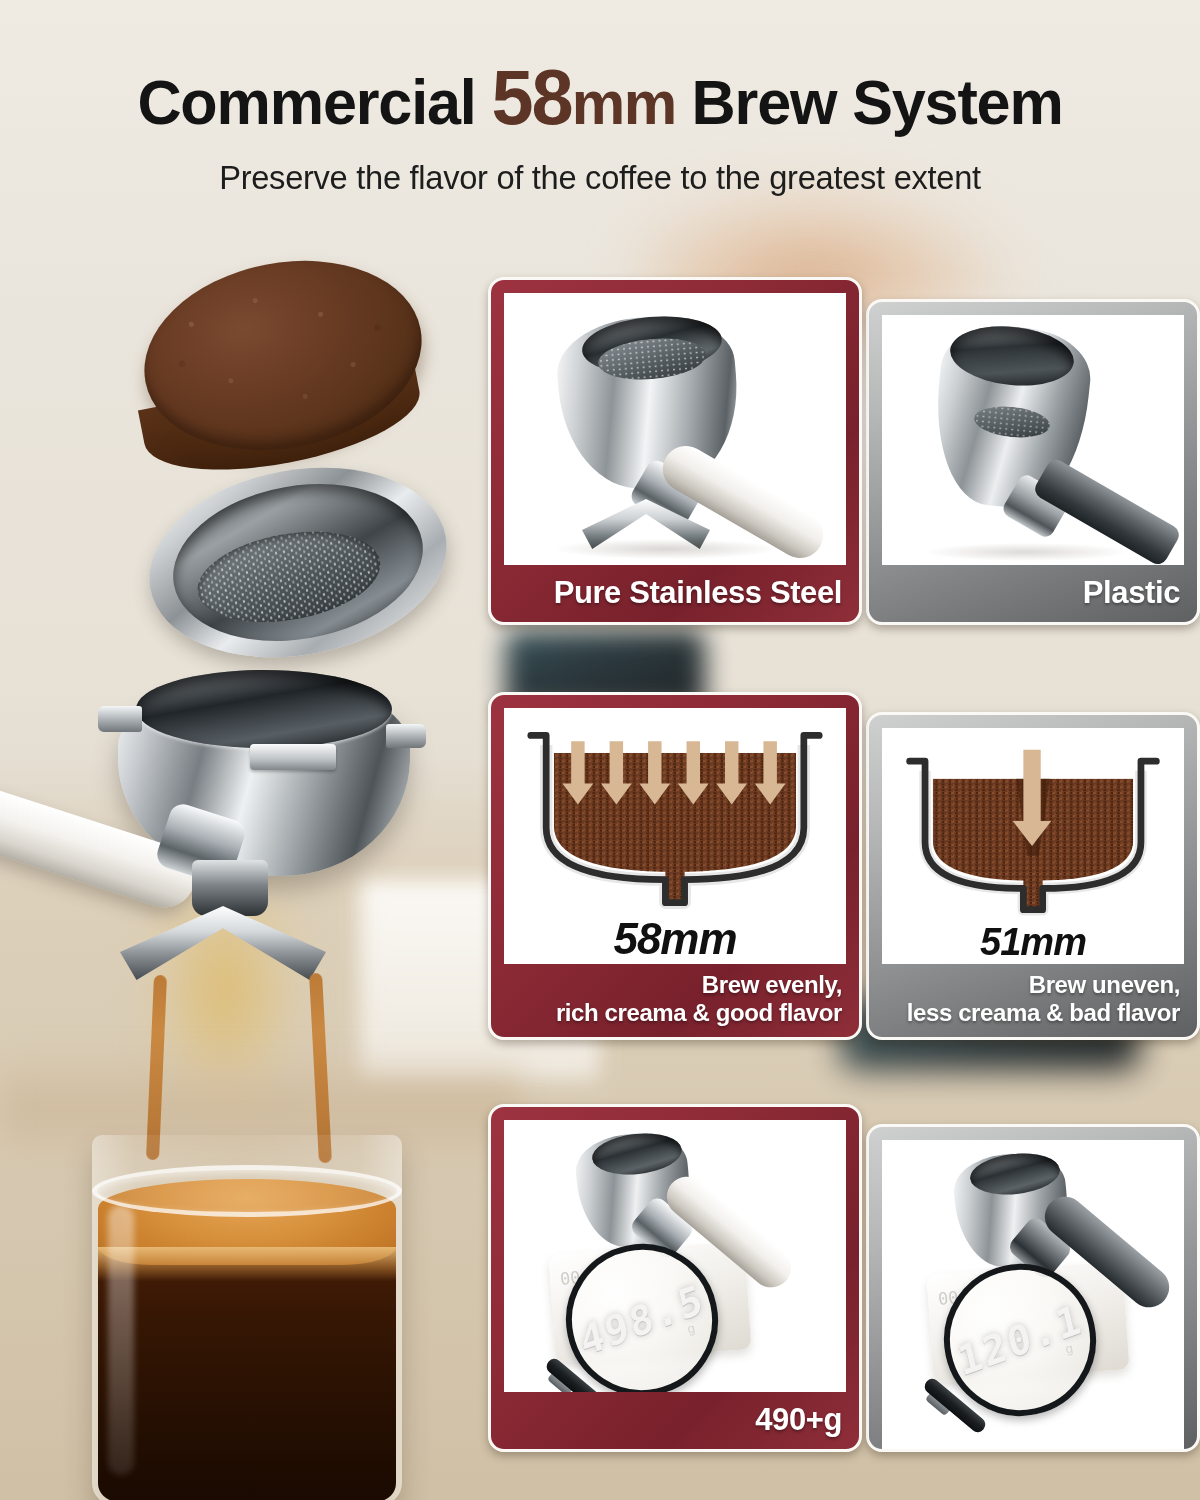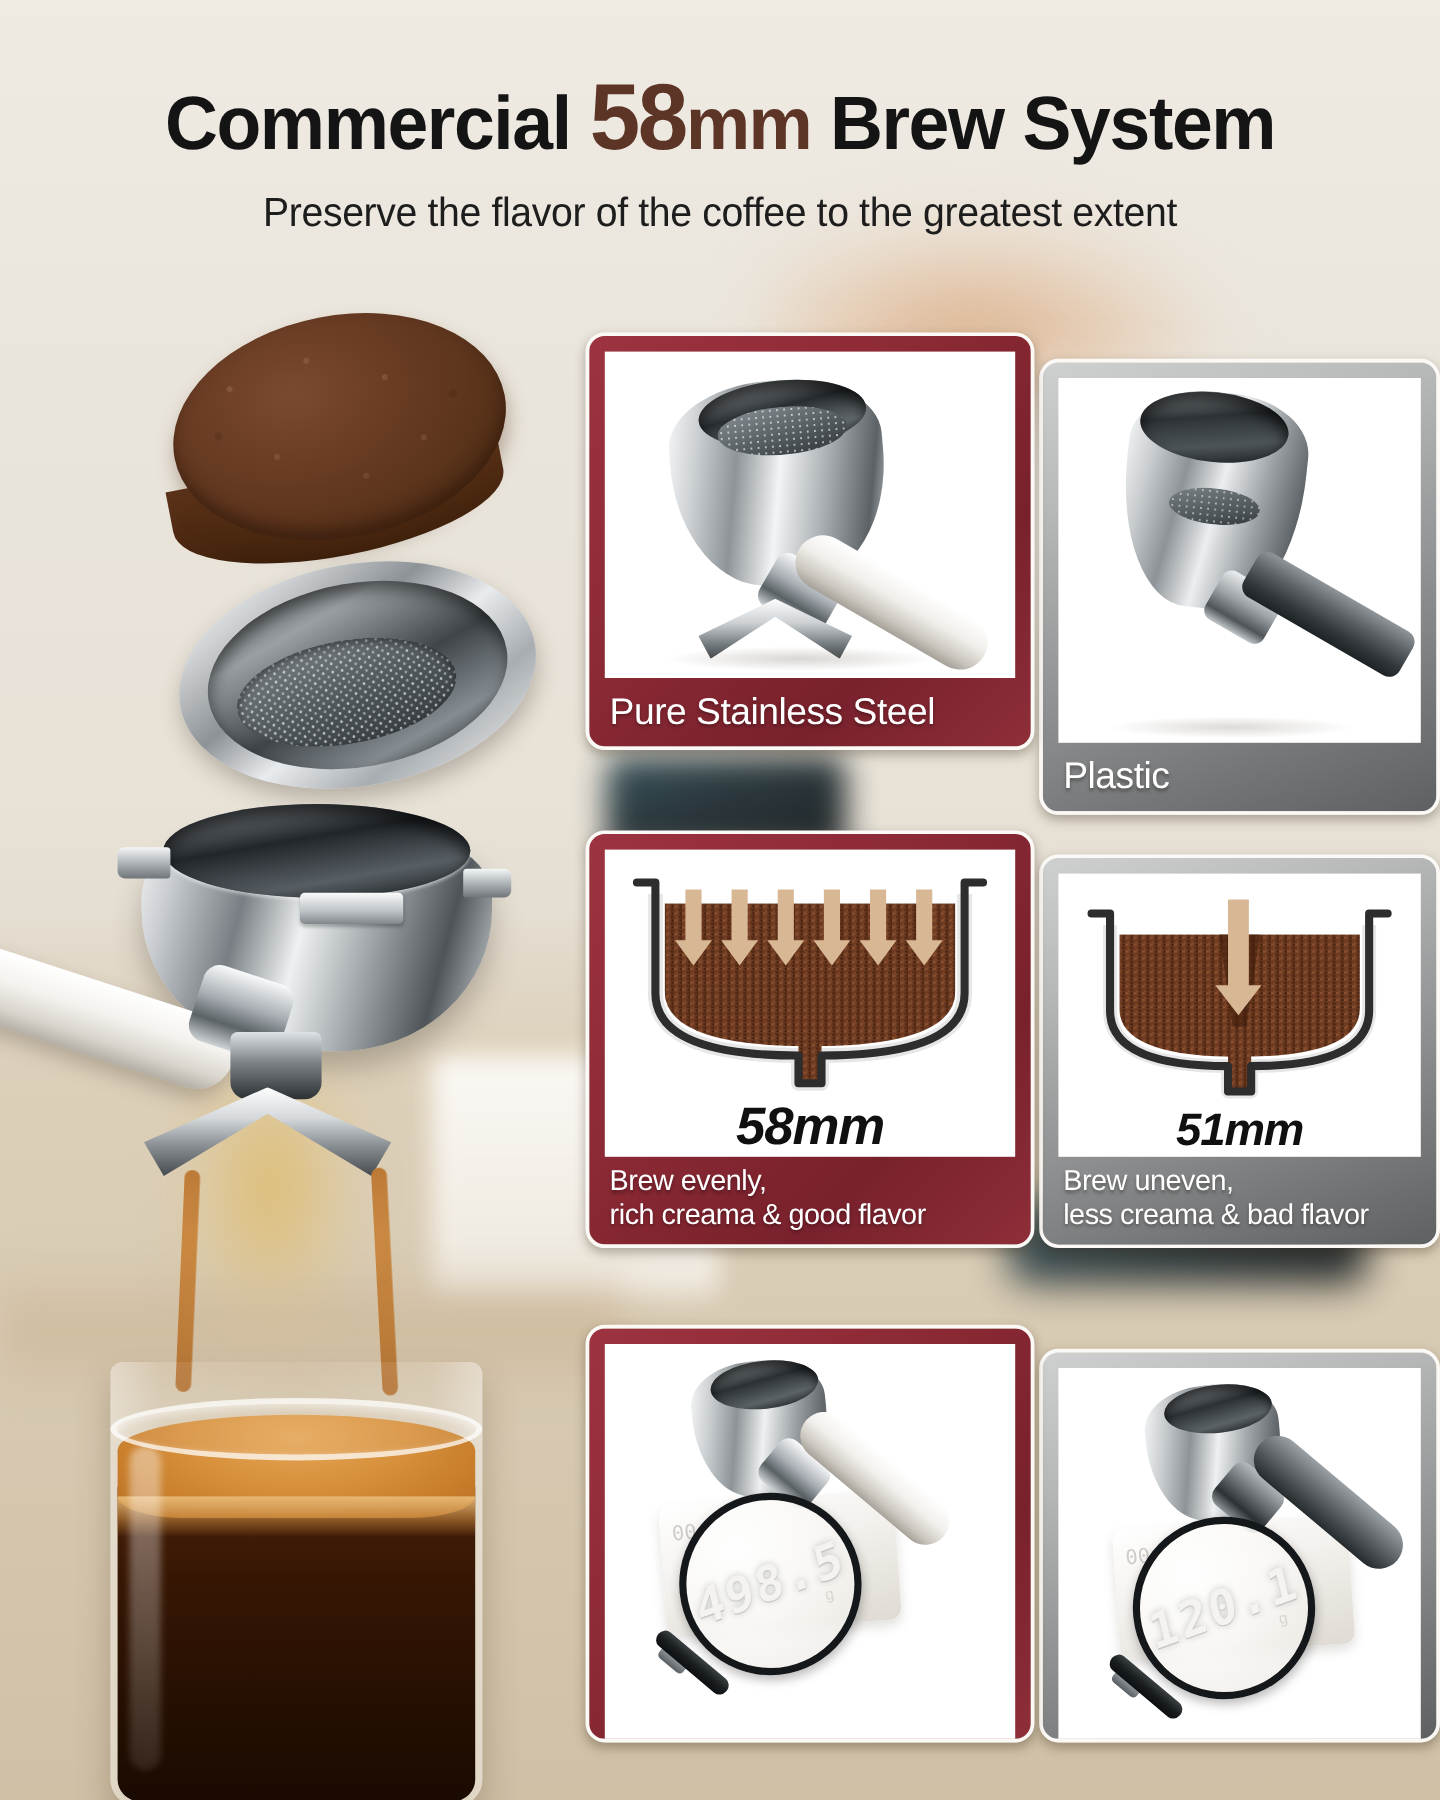--- a/index.html
+++ b/index.html
@@ -309,38 +309,38 @@
   }
 
   .panel-photo {
     flex: 1;
     background: #ffffff;
     position: relative;
     overflow: hidden;
   }
   .panel-label {
     font-size: 31px;
-    font-weight: 400;
+    font-weight: 700;
     color: #ffffff;
-    text-align: left;
+    text-align: right;
     line-height: 1.08;
     padding: 11px 4px 13px 4px;
     letter-spacing: -.4px;
     text-shadow: 0 2px 3px rgba(0,0,0,.35);
     white-space: pre-line;
   }
   .panel-label.small {
     font-size: 24px;
     padding: 7px 4px 11px 4px;
     line-height: 1.14;
   }
 
   
   #panel-steel { left: 488px; top: 277px; width: 374px; height: 348px; }
-  #panel-plastic { left: 866px; top: 299px; width: 334px; height: 380px; }
+  #panel-plastic { left: 866px; top: 299px; width: 334px; height: 326px; }
   
   #panel-58 { left: 488px; top: 692px; width: 374px; height: 348px; }
   #panel-51 { left: 866px; top: 712px; width: 334px; height: 328px; }
   
   #panel-490 { left: 488px; top: 1104px; width: 374px; height: 348px; }
   #panel-120 { left: 866px; top: 1124px; width: 334px; height: 328px; }
 
   
   .ph-pf { position: absolute; inset: 0; }
   .ph-pf .cupbody {
@@ -700,20 +700,21 @@
           <div class="wcollar"></div>
           <div class="whandle"></div>
           <div class="lens">
             <div class="lens-reading">498.5</div>
             <div class="lens-unit">g</div>
           </div>
           <div class="lens-ferrule"></div>
           <div class="lens-handle"></div>
         </div>
       </div>
+      <div class="panel-label">490+g</div>
     </div>
 
     <div class="panel bad" id="panel-120">
       <div class="panel-photo">
         <div class="ph-weight">
           <div class="scalebase"></div>
           <div class="scale-ghost">00</div>
           <div class="pfsmall"></div>
           <div class="pfmouth"></div>
           <div class="wcollar dark"></div>

